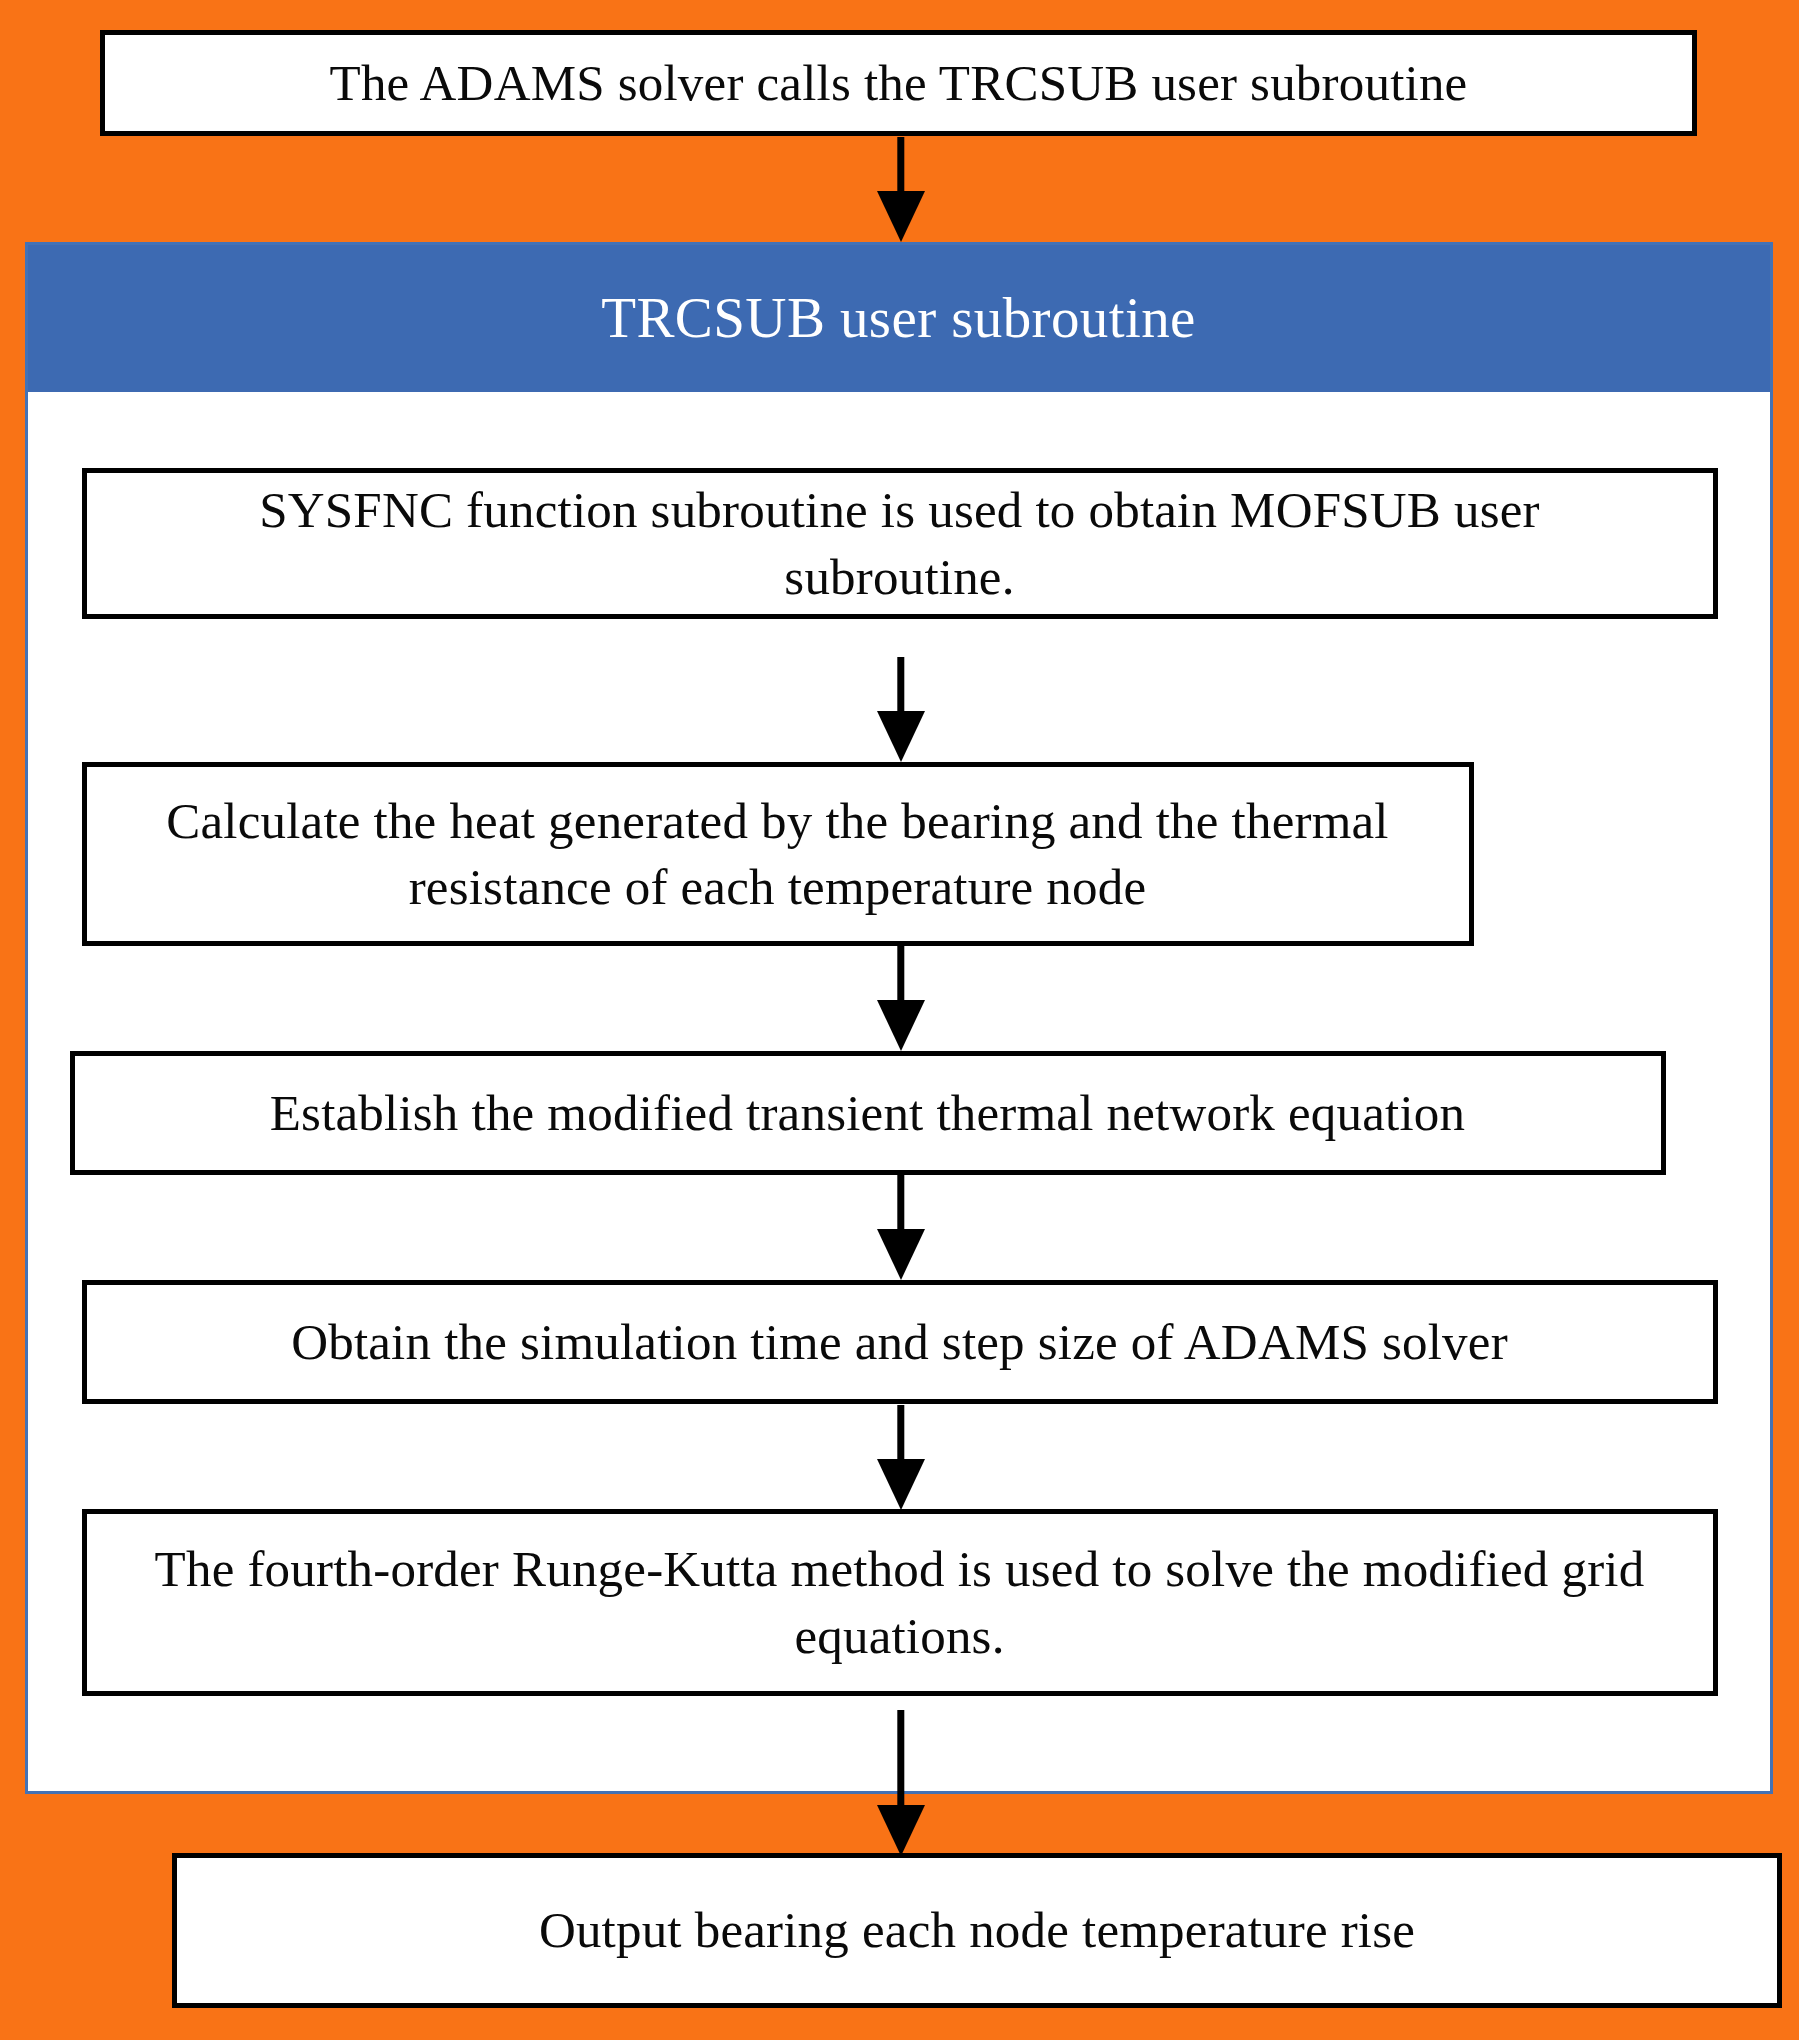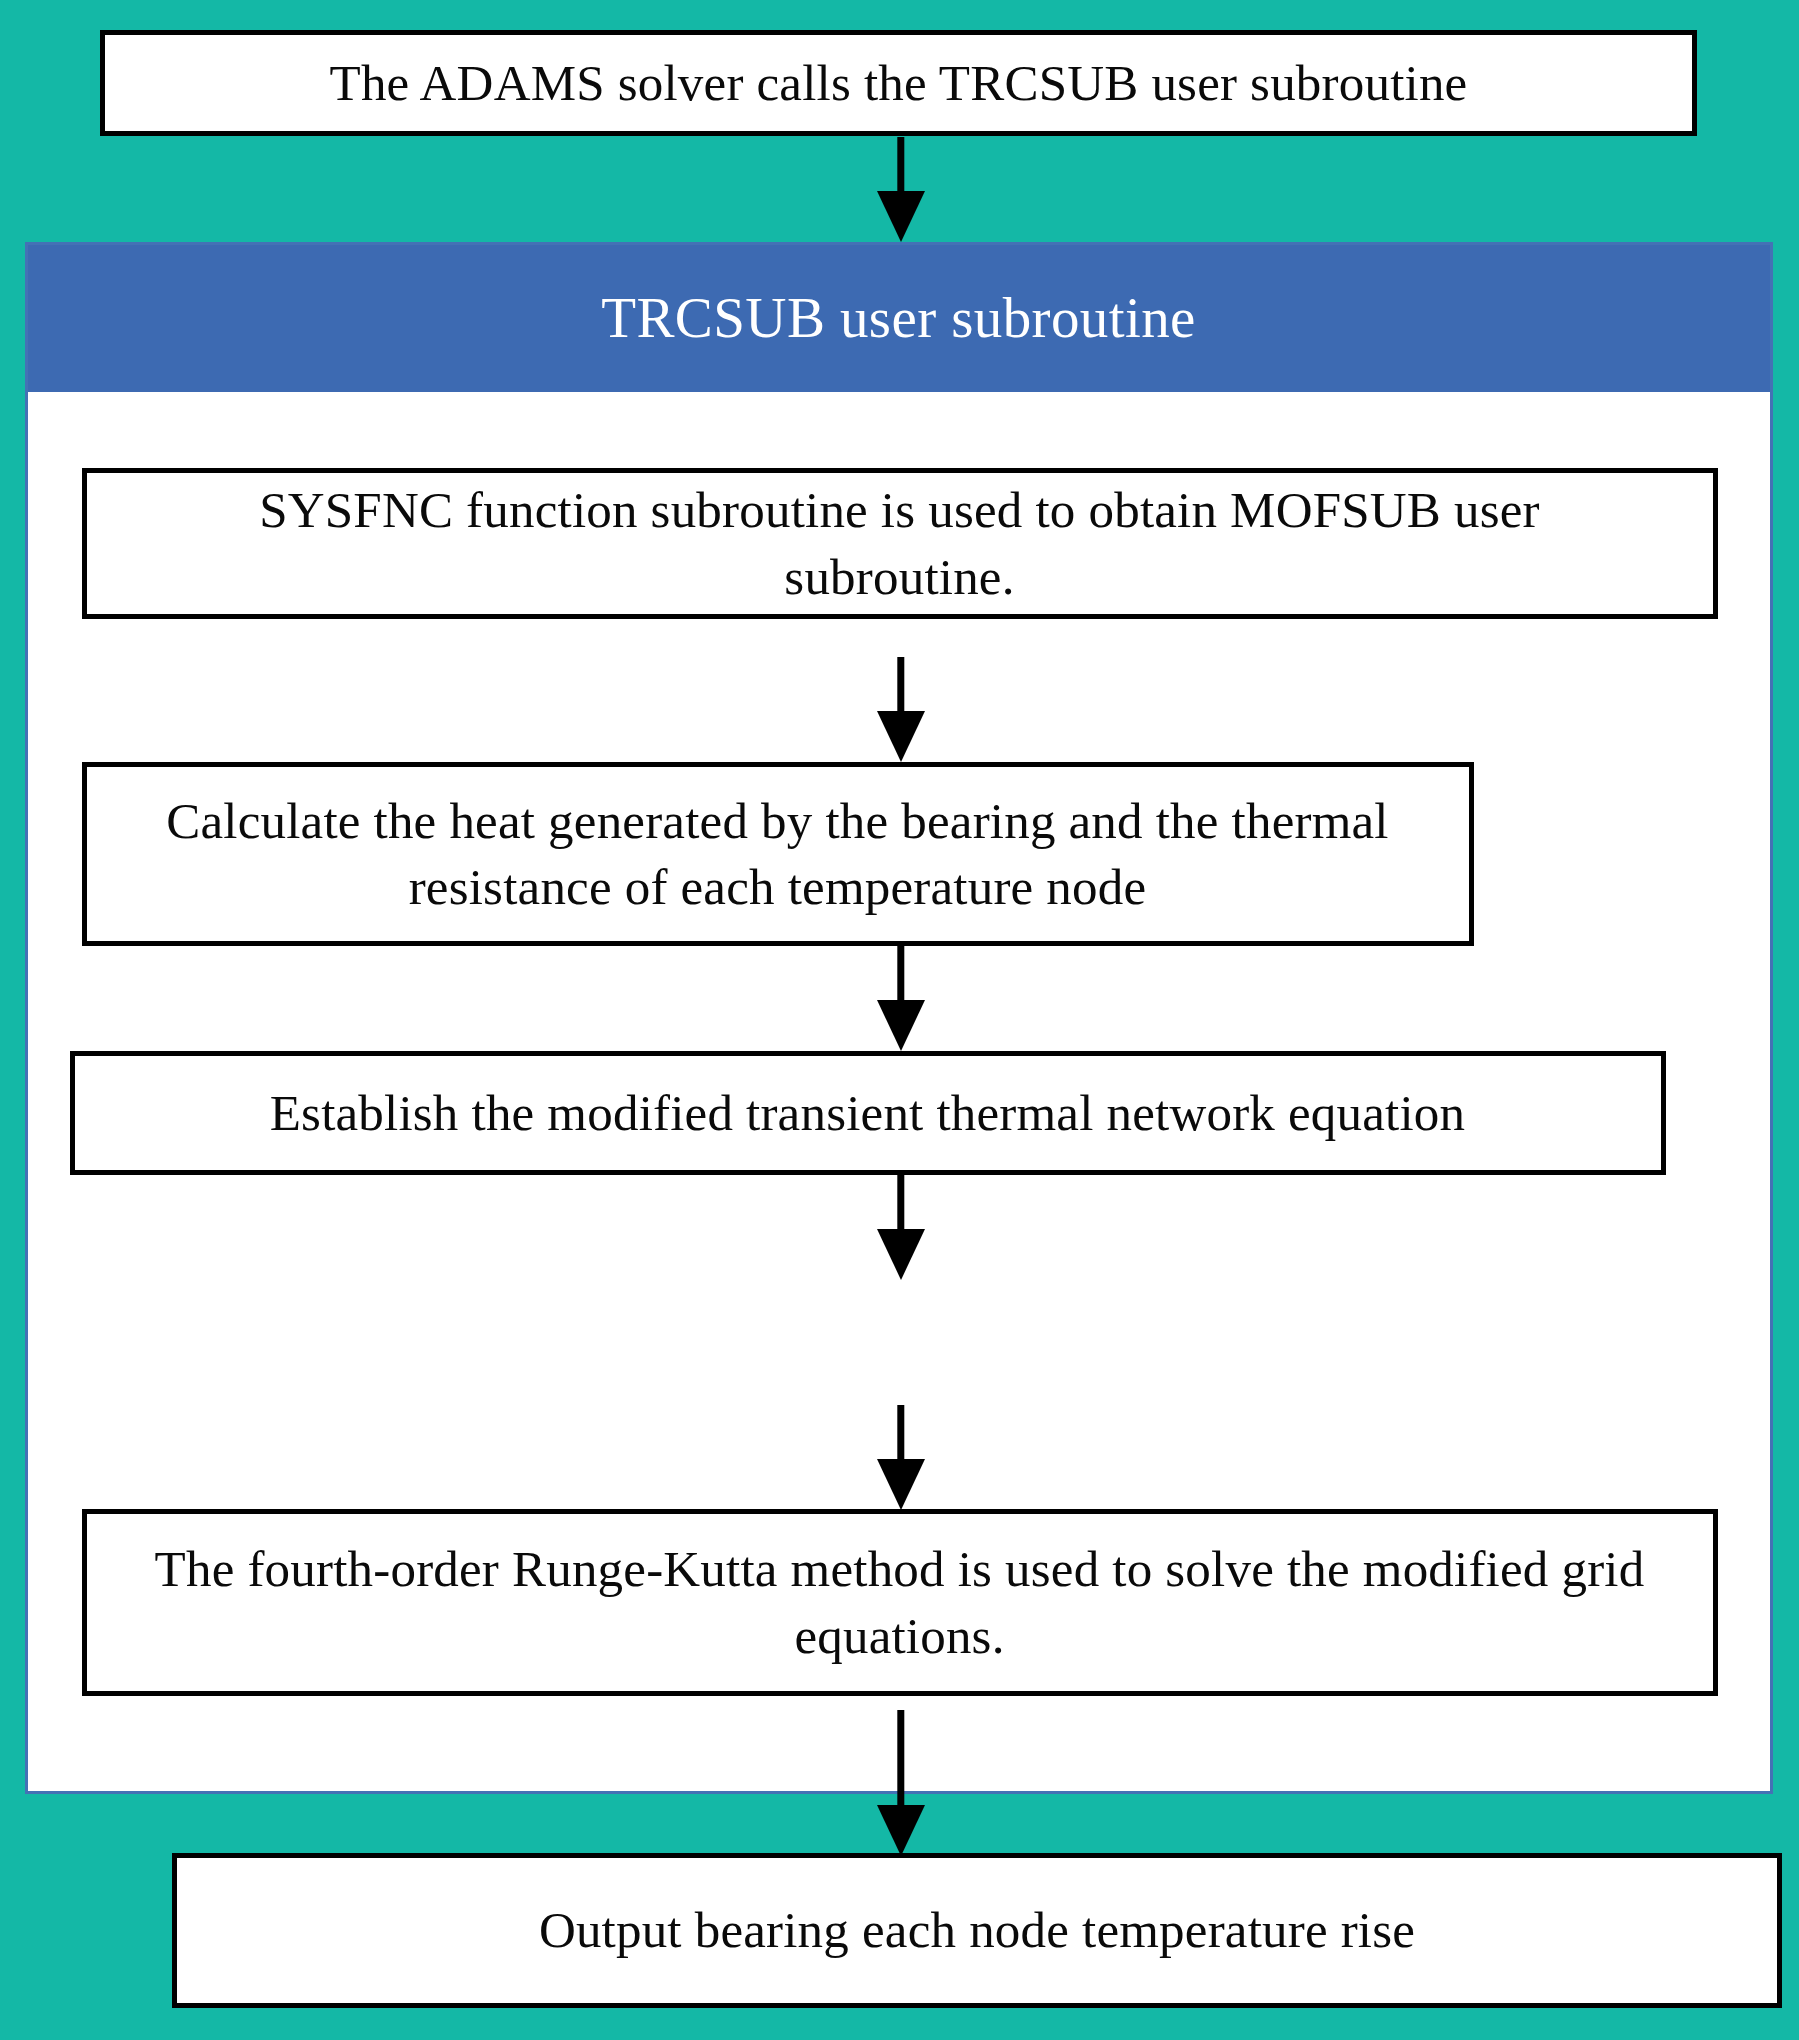--- a/index.html
+++ b/index.html
@@ -7,21 +7,21 @@
     padding: 0;
     background: #ffffff;
   }
   body {
     font-family: "Liberation Serif", "DejaVu Serif", serif;
   }
   #canvas {
     position: relative;
     width: 1799px;
     height: 2041px;
-    background: #14b8a6;
+    background: #f97316;
     overflow: hidden;
   }
 
   
   .pbox {
     position: absolute;
     box-sizing: border-box;
     background: #ffffff;
     border: 5.7px solid #000000;
     display: flex;
@@ -131,20 +131,23 @@
 
     <div class="pbox" id="box-step-3" style="left:42px; top:806px; width:1596px; height:124px;">
       <span class="ptext">Establish the modified transient thermal network equation</span>
     </div>
 
     <div class="arrow" style="left:850px; top:930px; width:47px; height:105px;">
       <div class="stem" style="height:57px;"></div>
       <div class="head"></div>
     </div>
 
+    <div class="pbox" id="box-step-4" style="left:54px; top:1035px; width:1636px; height:124px;">
+      <span class="ptext">Obtain the simulation time and step size of ADAMS solver</span>
+    </div>
 
     <div class="arrow" style="left:850px; top:1160px; width:47px; height:105px;">
       <div class="stem" style="height:57px;"></div>
       <div class="head"></div>
     </div>
 
     <div class="pbox" id="box-step-5" style="left:54px; top:1264px; width:1636px; height:187px;">
       <span class="ptext">The fourth-order Runge-Kutta method is used to solve the modified grid equations.</span>
     </div>
 

